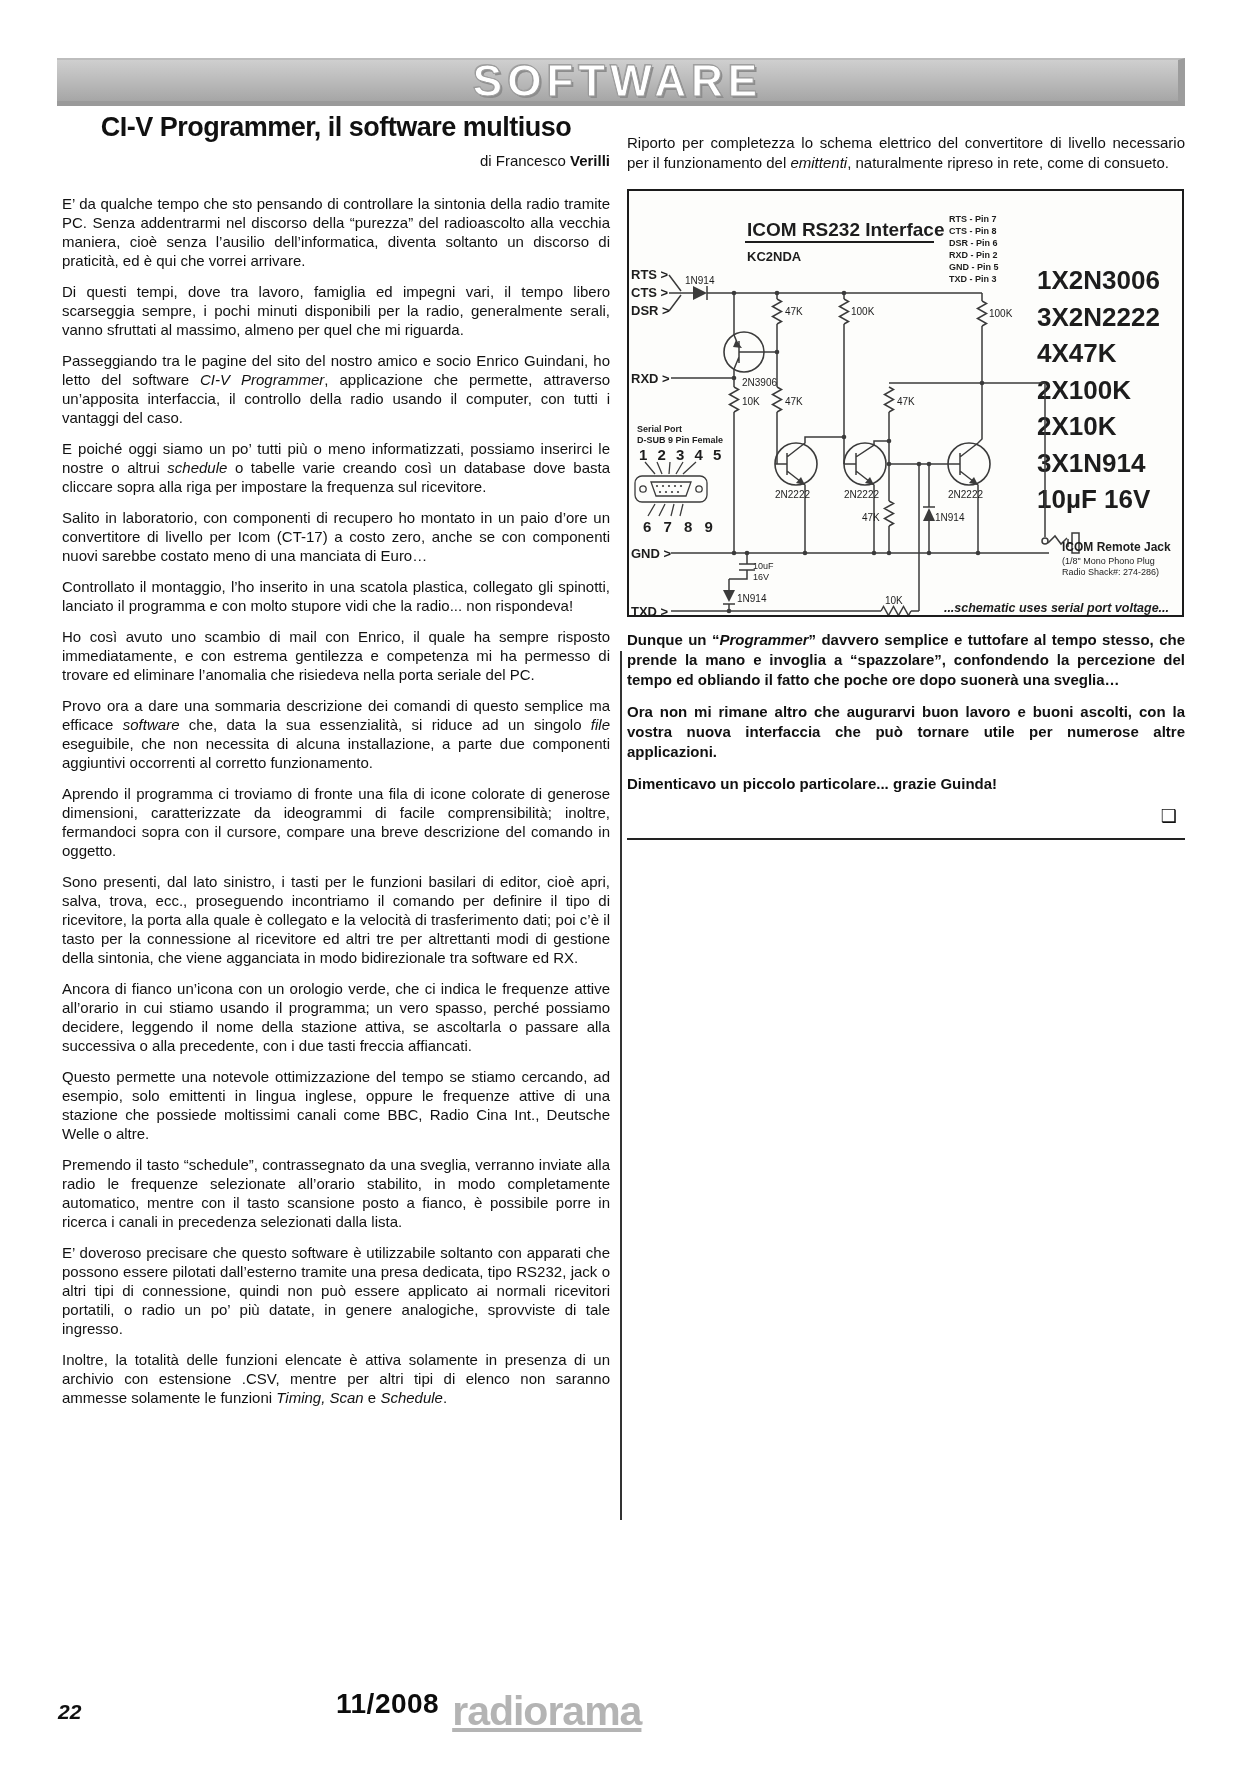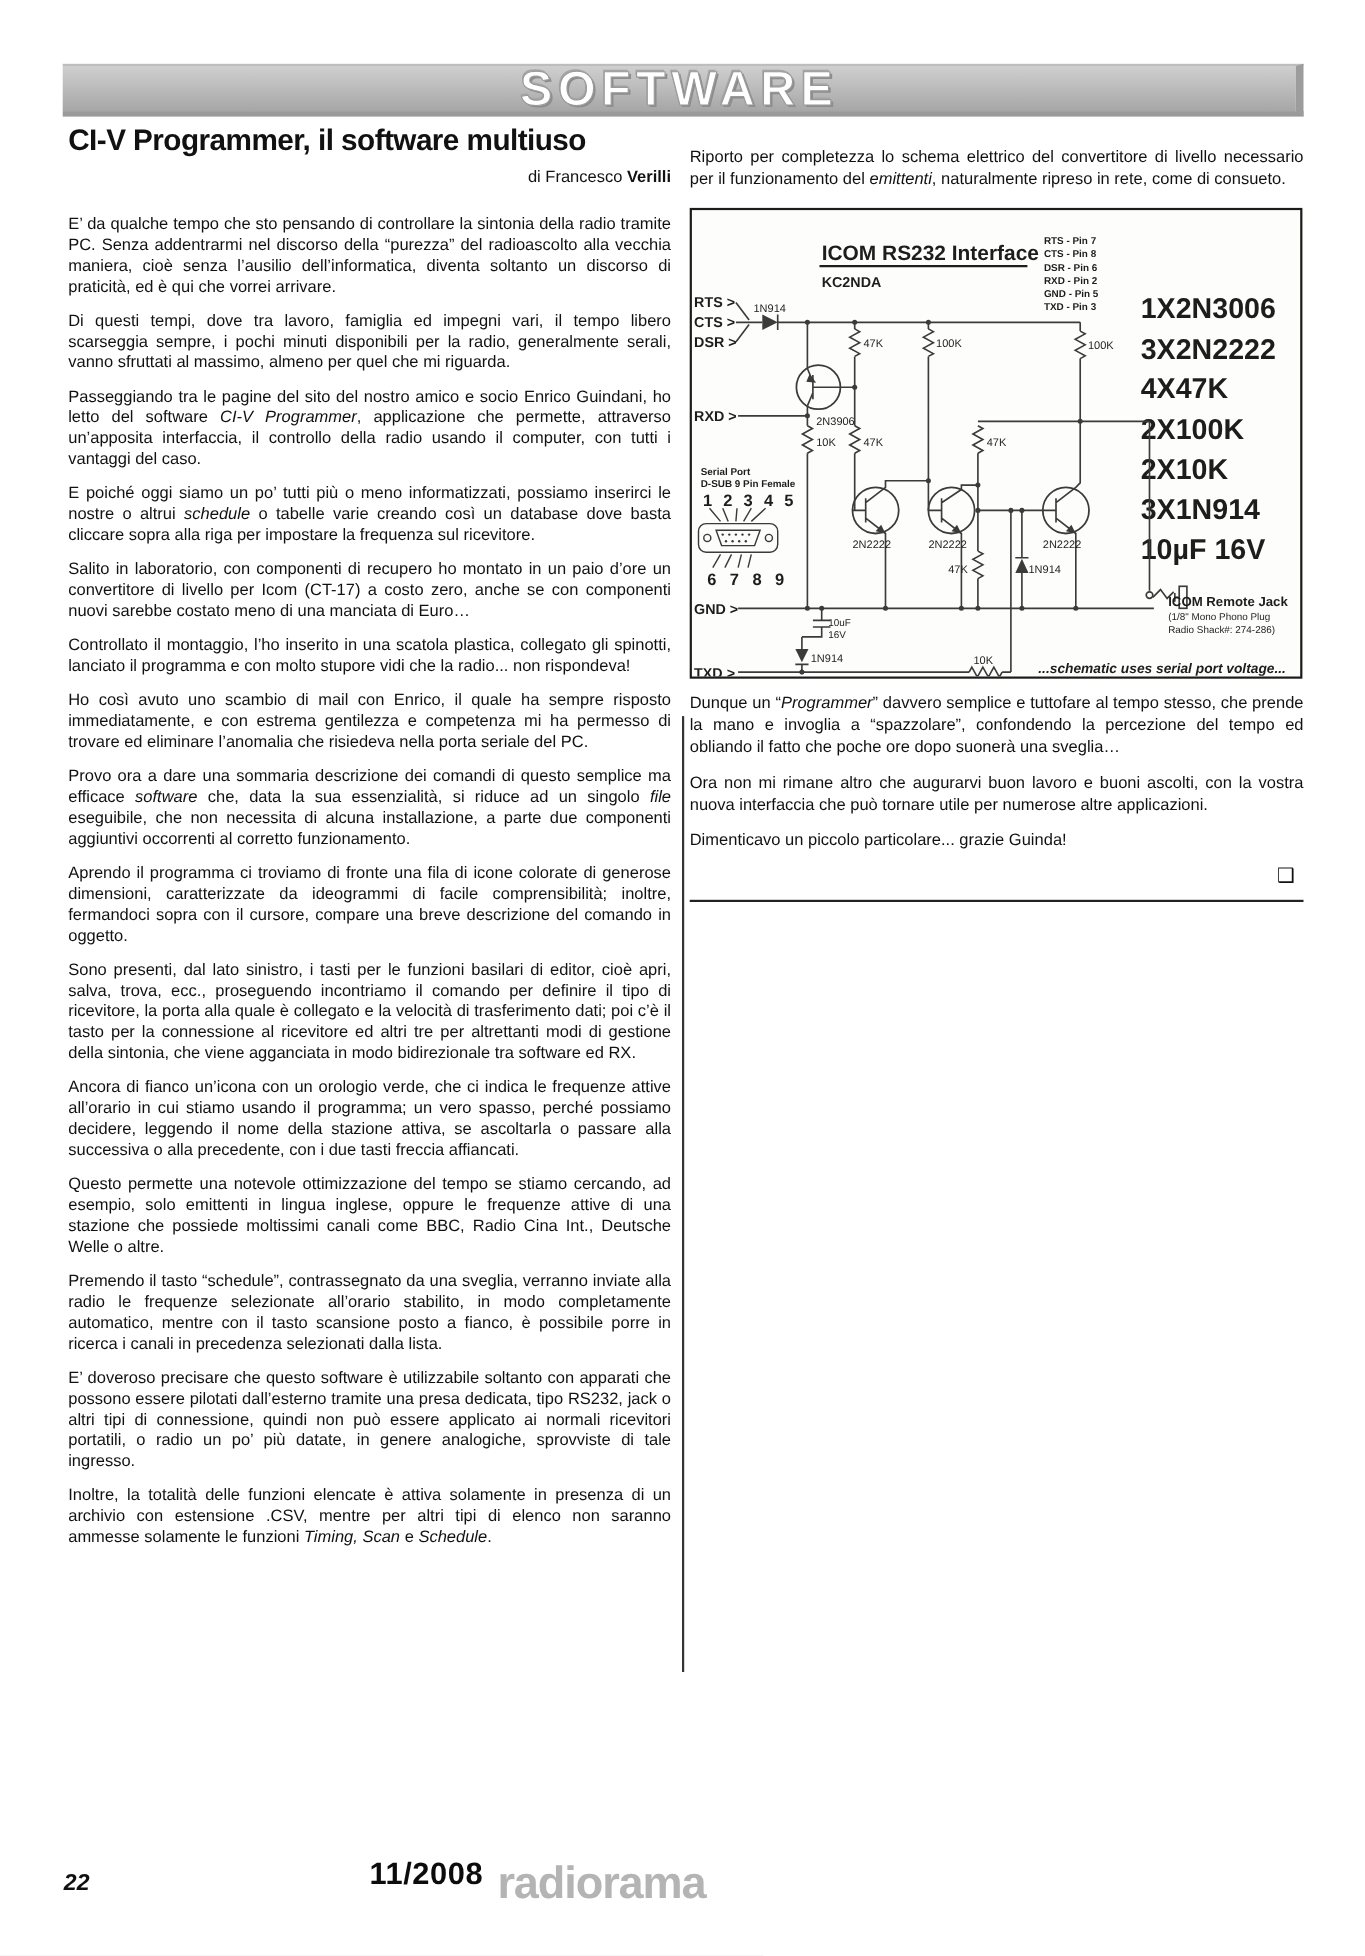--- a/index.html
+++ b/index.html
@@ -7,41 +7,41 @@
         font-family:"Liberation Sans","DejaVu Sans",sans-serif;color:#111;overflow:hidden;padding-left:28px;}
   
   .banner{position:absolute;left:57px;top:58px;width:1128px;height:48px;
           background:linear-gradient(180deg,#cfcfcf 0%,#b9b9b9 55%,#a6a6a6 100%);
           border-top:2px solid #bdbdbd;border-bottom:5px solid #9a9a9a;border-right:7px solid #9c9c9c;
           box-sizing:border-box;display:flex;align-items:center;justify-content:center;}
   .banner-title{font-size:44px;font-weight:bold;letter-spacing:5px;color:#ffffff;
           text-shadow:2px 2px 0 #8d8d8d,-1px -1px 0 #a5a5a5;-webkit-text-stroke:1px #999;}
   
   .title-block{position:absolute;left:62px;top:112px;width:548px;}
-  .article-title{font-size:27px;font-weight:bold;text-align:left;letter-spacing:-0.5px;}
+  .article-title{font-size:27px;font-weight:bold;text-align:center;letter-spacing:-0.5px;}
   .byline{margin-top:9px;text-align:right;font-size:15px;}
   
   .left-col{position:absolute;left:62px;top:183px;width:548px;font-size:15px;line-height:19px;}
   .left-col p,.right-col p{margin:11px 0 12px 0;text-align:justify;}
   .right-col{position:absolute;left:627px;top:133px;width:558px;font-size:15px;line-height:20px;}
   .right-col .intro p{margin:0 0 16px 0;}
   .it{font-style:italic;}
   .bd{font-weight:bold;}
   .col-divider{position:absolute;left:620px;top:651px;height:869px;width:0;border-left:2px solid #333;}
   
   .schematic-box{border:2px solid #1b1b1b;background:#fdfdfb;width:553px;height:424px;}
   .schematic-box svg{display:block;}
-  .outro{margin-top:13px;}
+  .outro{margin-top:13px;font-weight:bold;}
   .end-marker{text-align:right;font-size:18px;margin:2px 8px 0 0;color:#111;}
   .end-rule{margin-top:12px;border-top:2px solid #222;width:100%;height:0;}
   
   .page-number{position:absolute;left:58px;top:1700px;font-size:21px;font-weight:bold;font-style:italic;}
   .footer-center{position:absolute;left:336px;top:1688px;display:flex;align-items:flex-start;}
   .footer-issue{font-size:28px;font-weight:900;letter-spacing:0.5px;color:#0c0c0c;}
-  .footer-logo{font-size:41px;font-weight:bold;color:#b4b4b4;margin-left:13px;letter-spacing:-1px;}
+  .footer-logo{font-size:41px;font-weight:bold;color:#b4b4b4;margin-left:13px;letter-spacing:-1px;text-decoration:underline;}
   
   text{font-family:"Liberation Sans","DejaVu Sans",sans-serif;fill:#1d1d1d;}
 </style>
 </head>
 <body>
 
 <div class="page">
 
   <div class="banner">
     <span class="banner-title">SOFTWARE</span>

